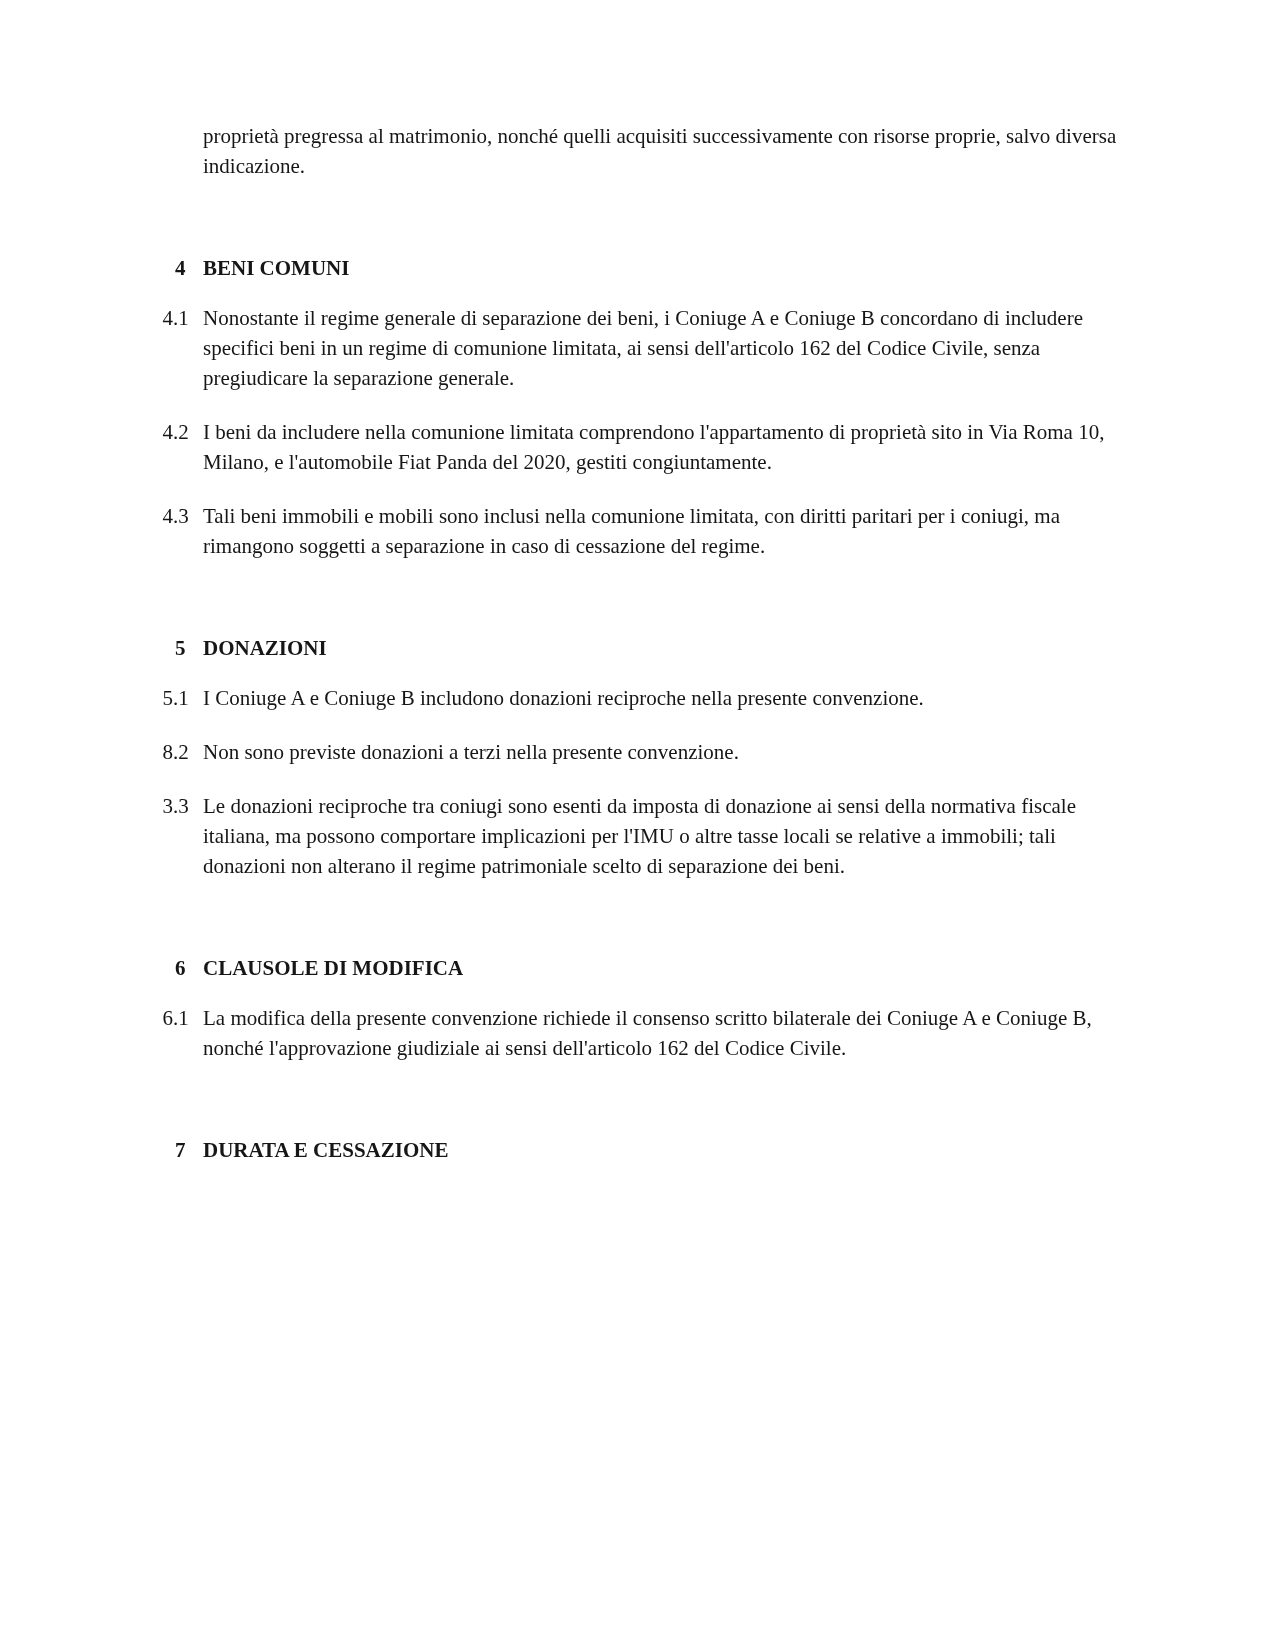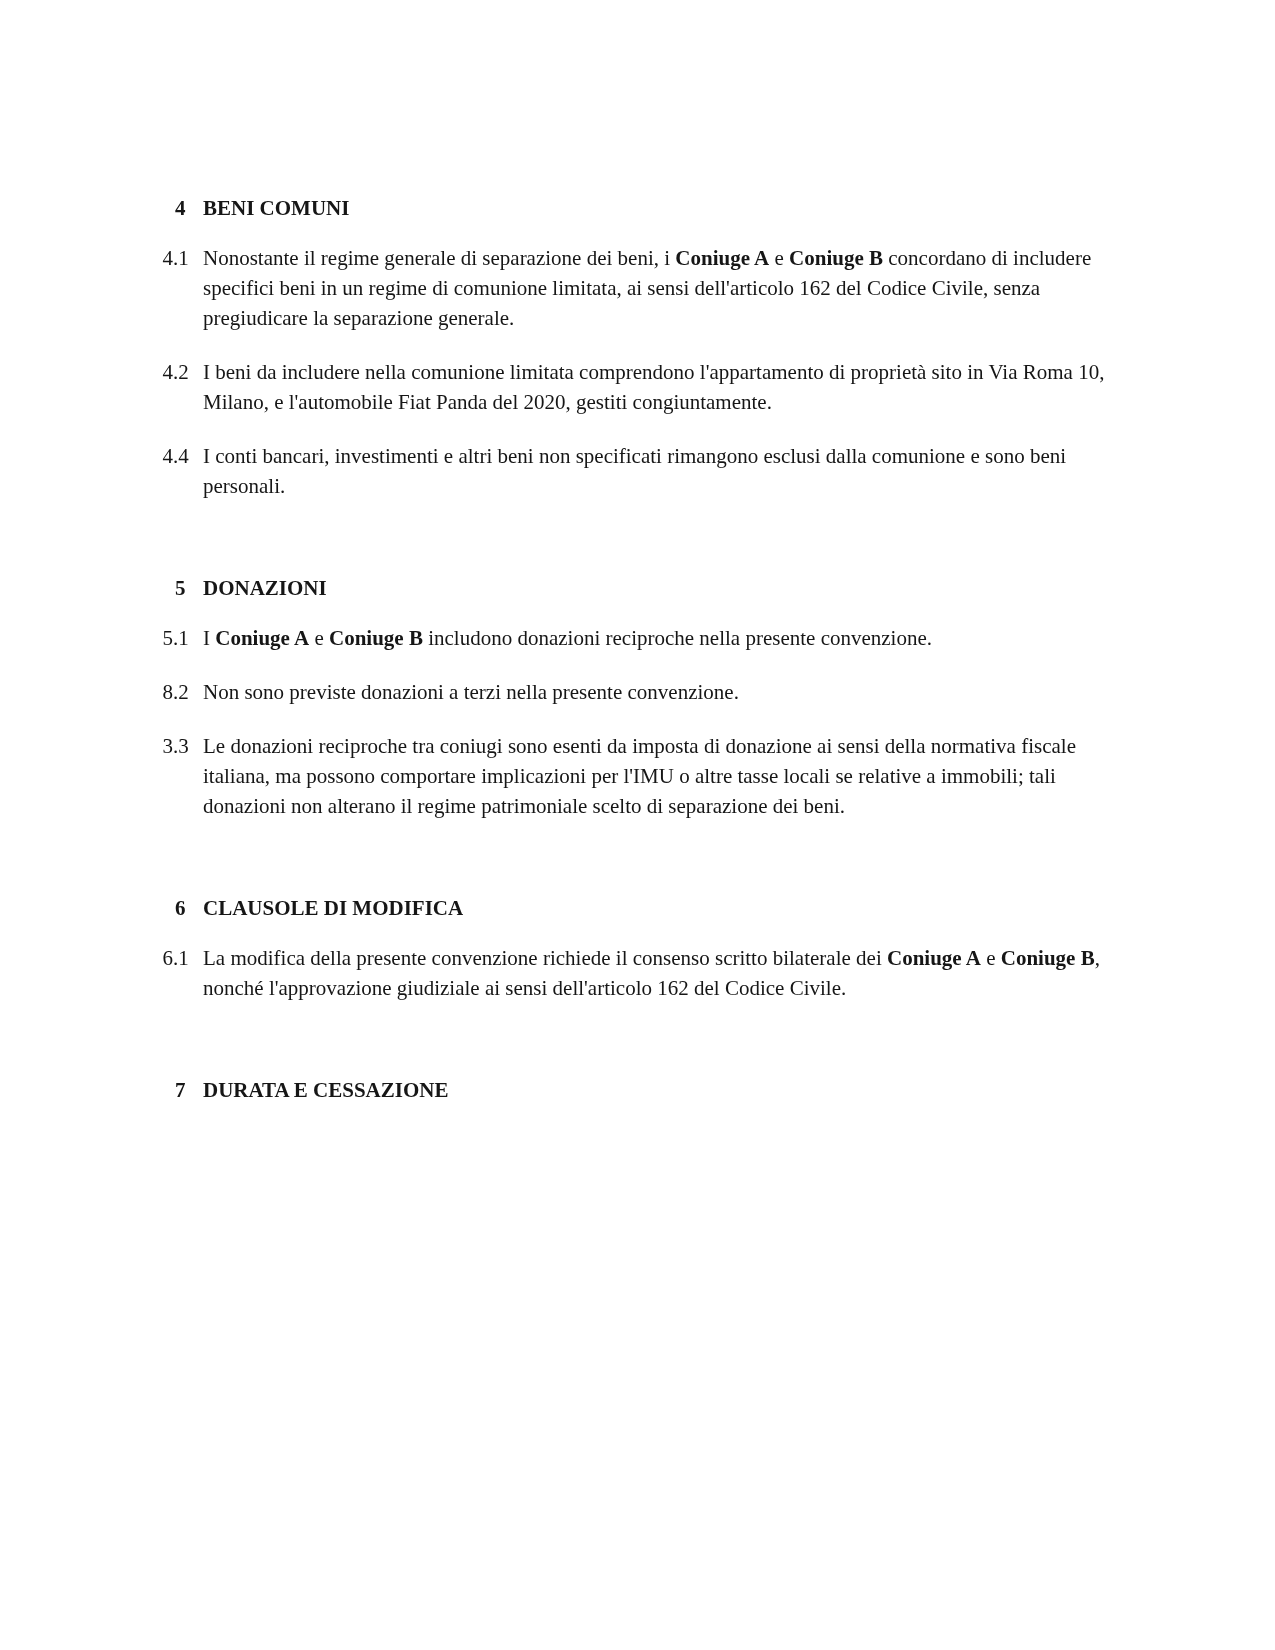--- a/index.html
+++ b/index.html
@@ -43,49 +43,50 @@
   }
   .item-num {
     flex: 0 0 55px;
     text-align: center;
   }
   .item-text {
     margin: 0;
     flex: 1;
   }
   .item-text b {
-    font-weight: bold;
+    font-weight: normal;
   }
 </style>
 </head>
 <body>
 
 <div class="page">
+  <p class="continuation">proprietà pregressa al matrimonio, nonché quelli acquisiti successivamente con risorse proprie, salvo diversa indicazione.</p>
   <div id="sections">
   <section class="doc-section">
     <h2 class="sec-heading">
       <span class="sec-num">4</span>
       <span class="sec-title">BENI COMUNI</span>
     </h2>
     <div class="items">
   <div class="doc-item">
     <span class="item-num">4.1</span>
     <p class="item-text"><span>Nonostante il regime generale di separazione dei beni, i </span><b>Coniuge A</b><span> e </span><b>Coniuge B</b><span> concordano di includere specifici beni in un regime di comunione limitata, ai sensi dell'articolo 162 del Codice Civile, senza pregiudicare la separazione generale.</span></p>
   </div>
 
   <div class="doc-item">
     <span class="item-num">4.2</span>
     <p class="item-text"><span>I beni da includere nella comunione limitata comprendono l'appartamento di proprietà sito in Via Roma 10, Milano, e l'automobile Fiat Panda del 2020, gestiti congiuntamente.</span></p>
   </div>
 
+  <div class="doc-item">
+    <span class="item-num">4.3</span>
+    <p class="item-text"><span>Tali beni immobili e mobili sono inclusi nella comunione limitata, con diritti paritari per i coniugi, ma rimangono soggetti a separazione in caso di cessazione del regime.</span></p>
+  </div>
 
-  <div class="doc-item">
-    <span class="item-num">4.4</span>
-    <p class="item-text"><span>I conti bancari, investimenti e altri beni non specificati rimangono esclusi dalla comunione e sono beni personali.</span></p>
-  </div>
 </div>
   </section>
 
   <section class="doc-section">
     <h2 class="sec-heading">
       <span class="sec-num">5</span>
       <span class="sec-title">DONAZIONI</span>
     </h2>
     <div class="items">
   <div class="doc-item">

